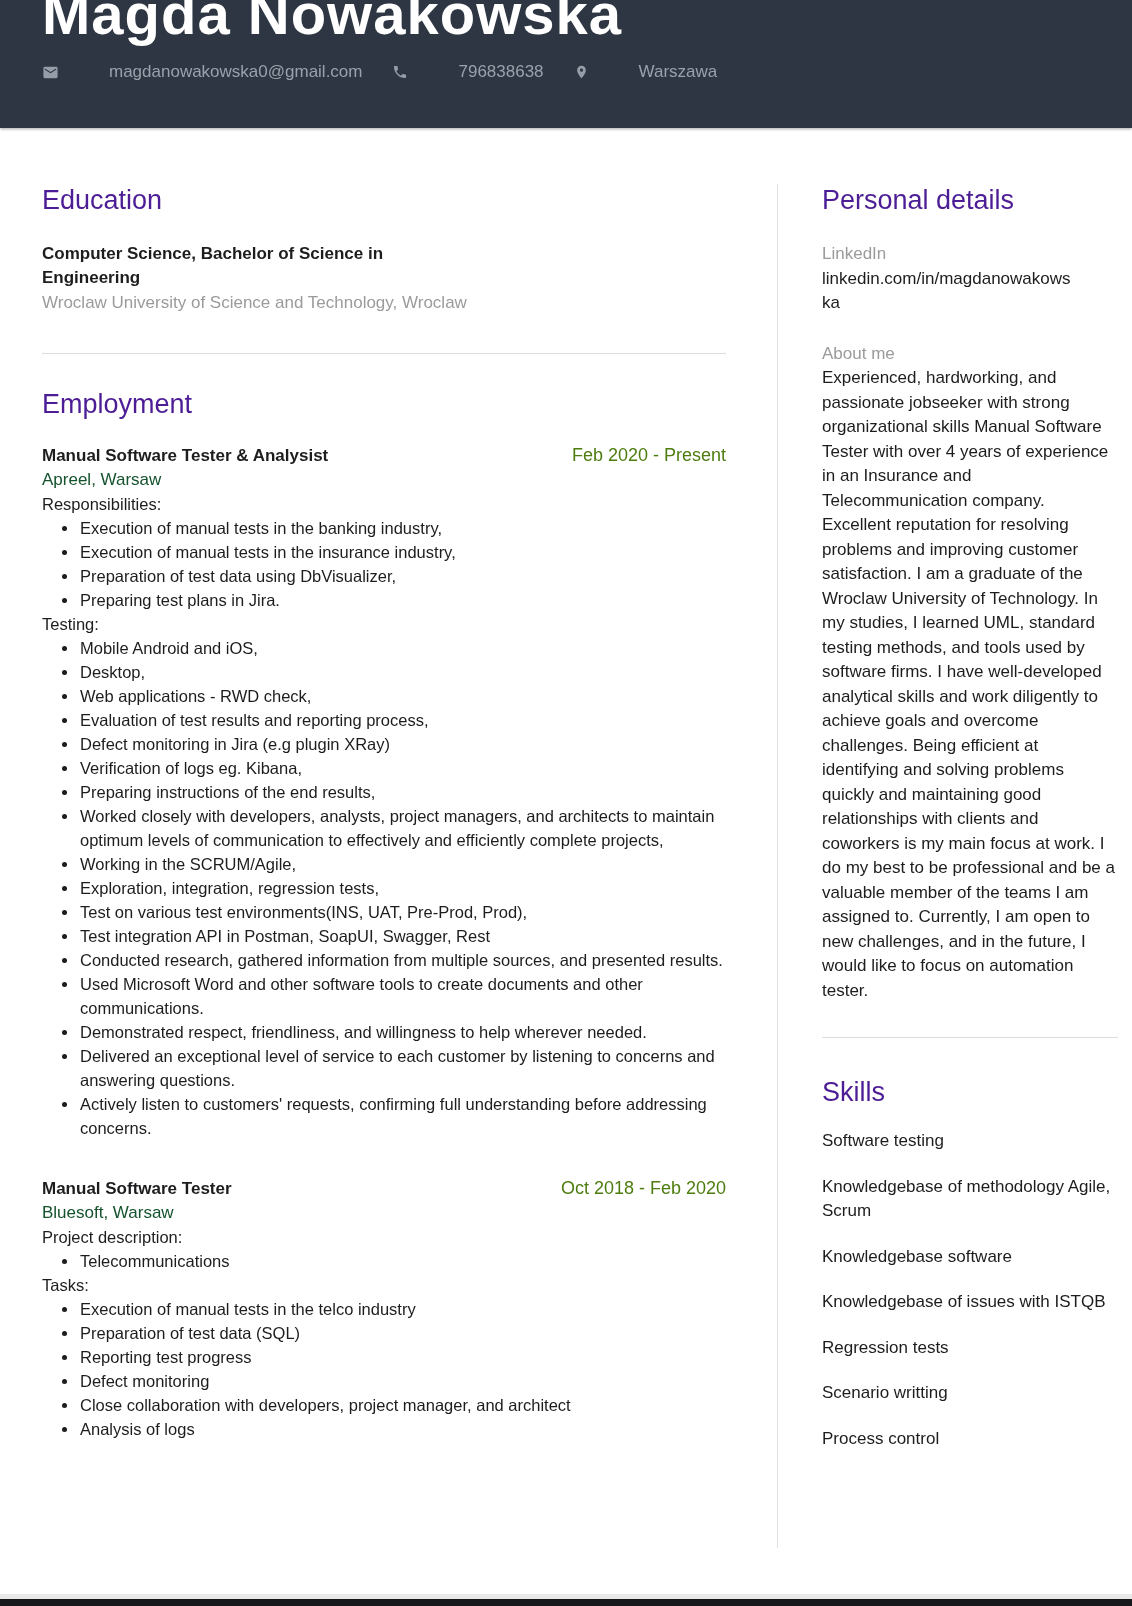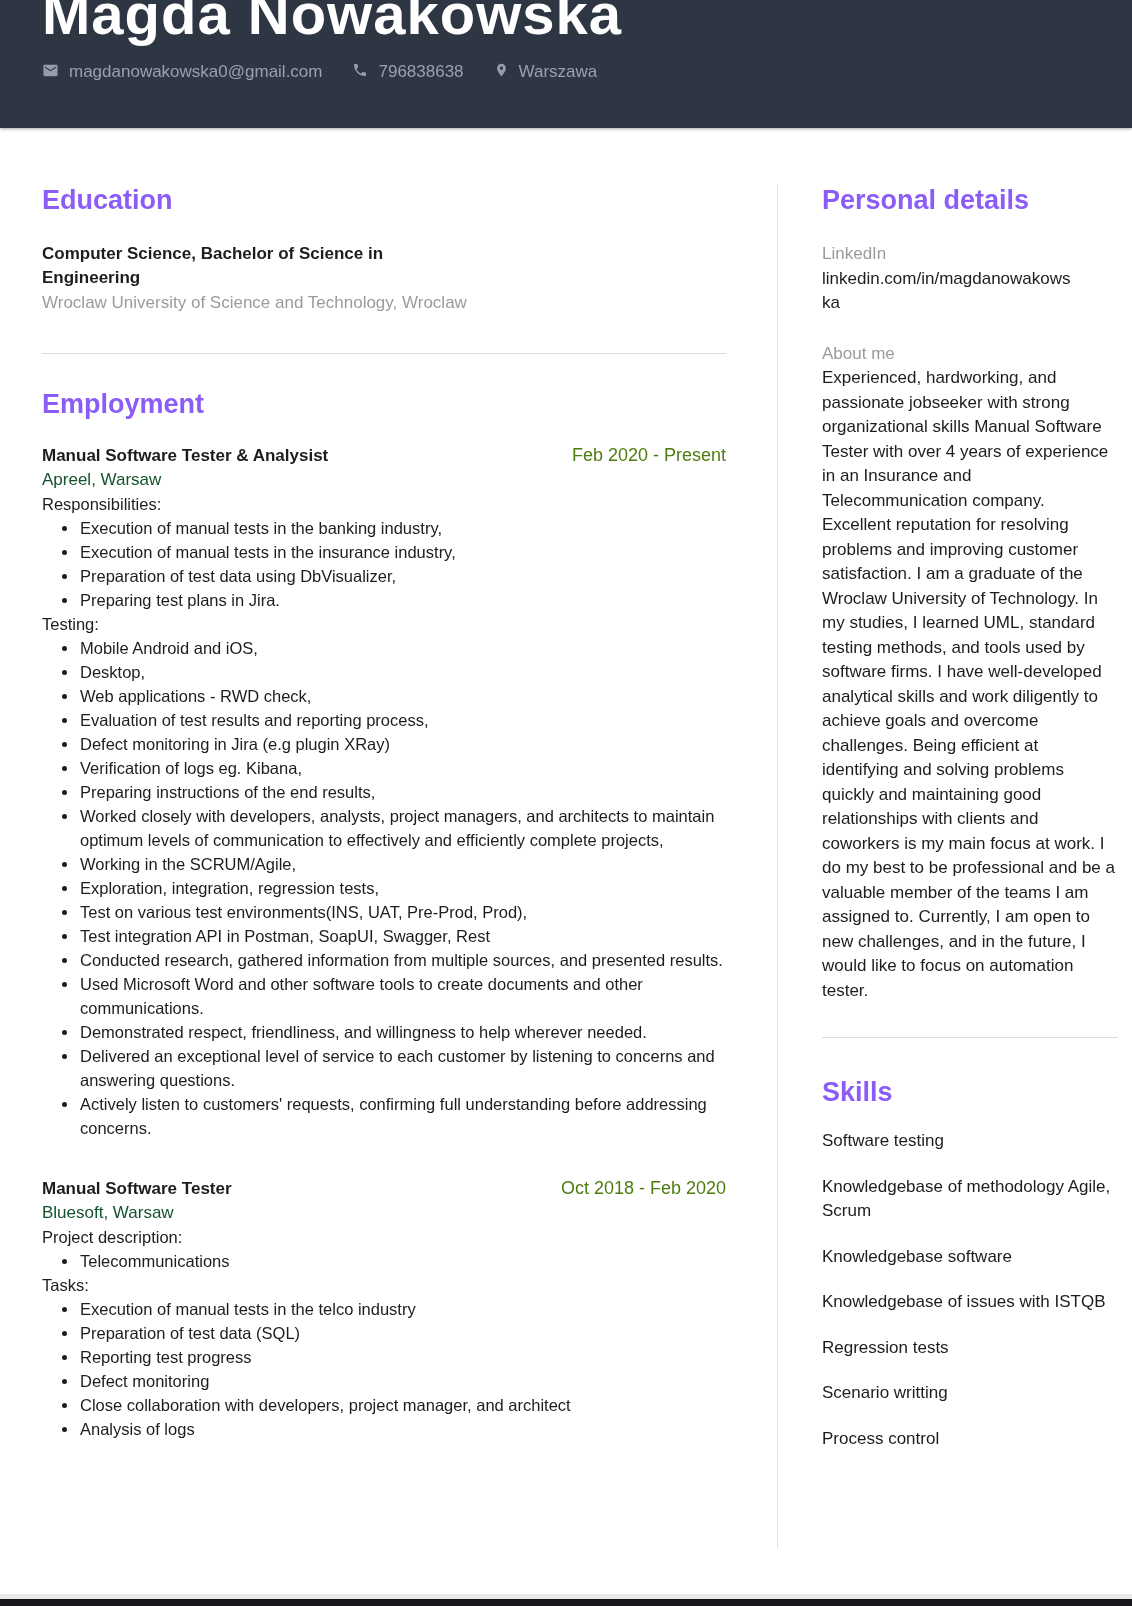--- a/index.html
+++ b/index.html
@@ -35,21 +35,21 @@
     color: #ffffff;
     white-space: nowrap;
   }
   .contact-row {
     display: flex;
     align-items: center;
     margin-top: 18px;
     color: #9aa1ac;
     font-size: 17px;
   }
-  .contact-item { display: flex; margin-right: 30px; }
+  .contact-item { display: flex; align-items: center; margin-right: 30px; gap: 40px; }
   .contact-item svg { margin-right: 10px; display: block; }
 
   
   .col-left {
     position: absolute;
     left: 42px;
     top: 128px;
     width: 684px;
     padding-top: 56px;
     color: #1d1d1f;
@@ -71,22 +71,22 @@
     left: 777px;
     top: 184px;
     width: 1px;
     height: 1364px;
     background: #e0e0e0;
   }
 
   h2.section-title {
     font-size: 27px;
     line-height: 32px;
-    font-weight: 700;
-    color: #8b5cf6;
+    font-weight: 400;
+    color: #4c1d95;
   }
 
   
   .edu-degree {
     margin-top: 26px;
     font-weight: bold;
     font-size: 17px;
     line-height: 23.5px;
     max-width: 370px;
   }

